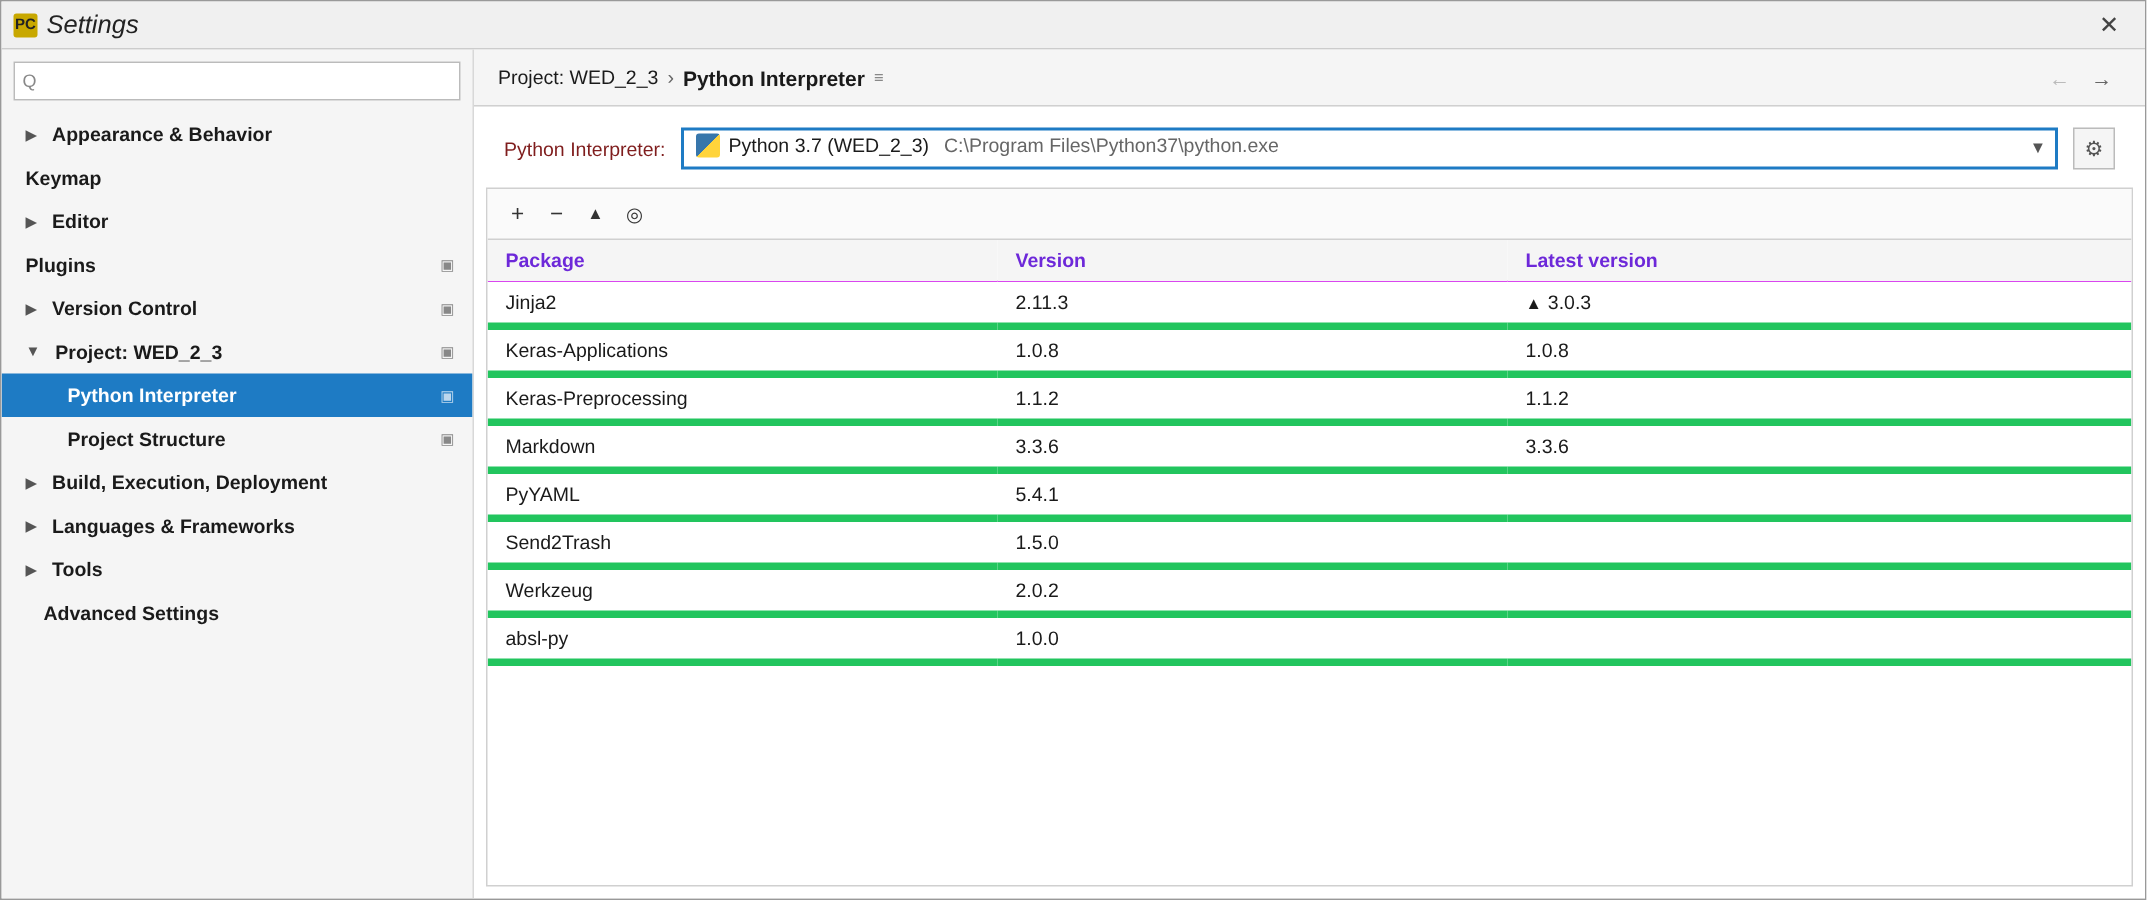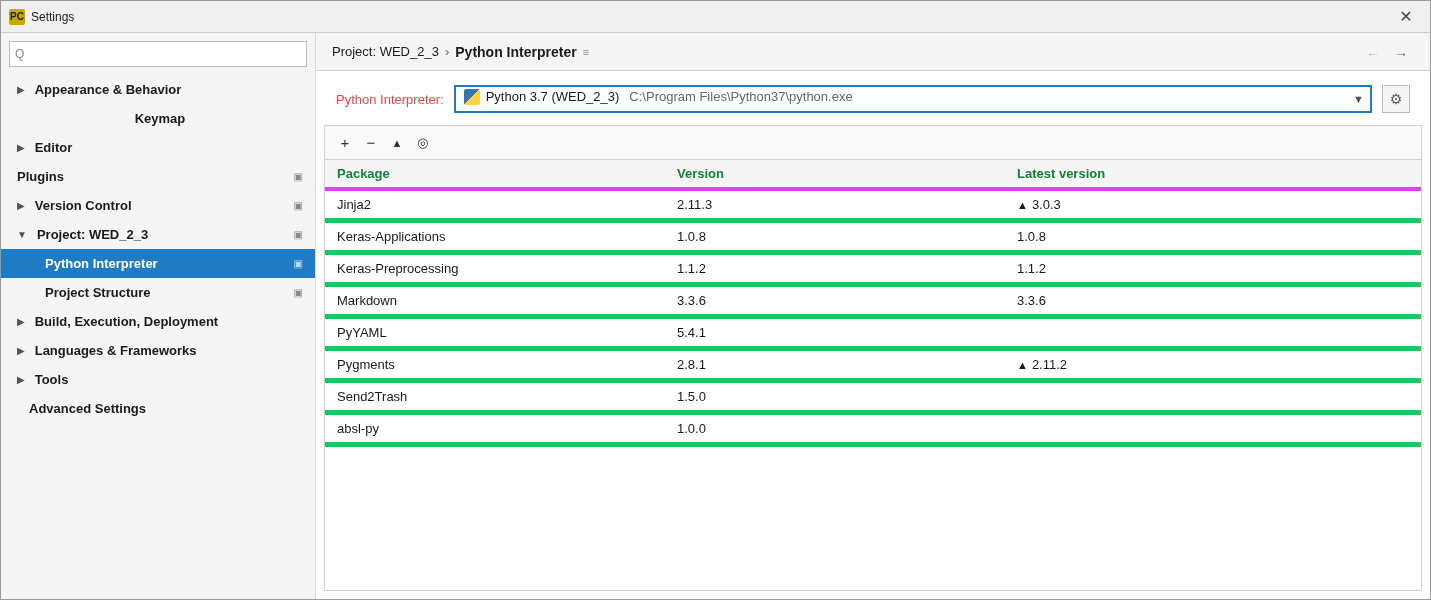--- a/index.html
+++ b/index.html
@@ -2,21 +2,21 @@
 <html><head>
   <meta charset="utf-8">
   <style>
     * { box-sizing: border-box; margin: 0; padding: 0; }
     body { font-family: 'Segoe UI', Arial, sans-serif; font-size: 13px; background: #f0f0f0; color: #1a1a1a; width: 1431px; height: 600px; overflow: hidden; }
     
     .window { width: 1431px; height: 600px; background: #f5f5f5; display: flex; flex-direction: column; border: 1px solid #999; }
     
     .titlebar { height: 32px; background: #f0f0f0; border-bottom: 1px solid #ccc; display: flex; align-items: center; padding: 0 8px; flex-shrink: 0; }
     .titlebar-icon { width: 16px; height: 16px; margin-right: 6px; background: #c8a800; border-radius: 2px; display: flex; align-items: center; justify-content: center; font-size: 10px; font-weight: bold; color: #222; flex-shrink: 0; }
-    .titlebar-title { font-size: 12px; color: #222; flex: 1; }
+    .titlebar-title { font-size: 17px; color: #222; flex: 1; font-style: italic; }
     .titlebar-close { width: 32px; height: 32px; display: flex; align-items: center; justify-content: center; cursor: pointer; font-size: 16px; color: #444; }
     
     .content { display: flex; flex: 1; overflow: hidden; }
     
     
     .sidebar { width: 315px; background: #f5f5f5; border-right: 1px solid #d8d8d8; display: flex; flex-direction: column; overflow-y: auto; flex-shrink: 0; }
     
     .search-box { margin: 8px 8px; position: relative; }
     .search-input { width: 100%; height: 26px; border: 1px solid #bbb; background: white; padding: 2px 8px 2px 24px; font-size: 12px; color: #666; outline: none; border-radius: 0; }
     .search-icon-inner { position: absolute; left: 6px; top: 50%; transform: translateY(-50%); color: #888; font-size: 12px; }
@@ -38,38 +38,38 @@
     .breadcrumb-item { color: #1a1a1a; font-size: 13px; }
     .breadcrumb-item.active { font-weight: 700; font-size: 14px; }
     .breadcrumb-sep { color: #666; font-size: 13px; }
     .breadcrumb-icon { font-size: 11px; color: #888; cursor: pointer; }
     .header-nav { display: flex; gap: 2px; }
     .nav-btn { width: 26px; height: 24px; border: none; background: none; cursor: pointer; display: flex; align-items: center; justify-content: center; color: #666; font-size: 14px; border-radius: 2px; }
     .nav-btn.disabled { color: #bbb; cursor: default; }
     
     
     .interpreter-row { display: flex; align-items: center; padding: 14px 20px 12px; gap: 10px; flex-shrink: 0; }
-    .interpreter-label { font-size: 13px; color: #ef4444; white-space: nowrap; }
+    .interpreter-label { font-size: 13px; color: #7f1d1d; white-space: nowrap; }
     .interpreter-select-wrap { flex: 1; position: relative; }
     .interpreter-select-display { width: 100%; height: 28px; border: 2px solid #1e7bc4; background: white; padding: 2px 30px 2px 8px; font-size: 13px; color: #1a1a1a; display: flex; gap: 6px; cursor: pointer; position: relative; }
     .interpreter-select-display .python-icon { width: 16px; height: 16px; background: linear-gradient(135deg, #3776ab 50%, #ffd43b 50%); border-radius: 2px; flex-shrink: 0; }
     .interpreter-chevron { position: absolute; right: 6px; top: 50%; transform: translateY(-50%); color: #555; font-size: 11px; pointer-events: none; }
     .interpreter-gear { width: 28px; height: 28px; border: 1px solid #bbb; background: #f5f5f5; display: flex; align-items: center; justify-content: center; cursor: pointer; color: #555; font-size: 14px; flex-shrink: 0; }
     
     
     .packages-panel { flex: 1; display: flex; flex-direction: column; border: 1px solid #d0d0d0; margin: 0 8px 8px; overflow: hidden; }
     
     .toolbar { height: 34px; border-bottom: 1px solid #d0d0d0; display: flex; align-items: center; padding: 0 8px; gap: 2px; background: #fafafa; flex-shrink: 0; }
     .tool-btn { width: 24px; height: 24px; border: none; background: none; cursor: pointer; display: flex; align-items: center; justify-content: center; color: #333; font-size: 15px; border-radius: 2px; }
     
     
     .table-wrap { flex: 1; overflow-y: auto; overflow-x: hidden; }
     table { width: 100%; border-collapse: collapse; }
     thead tr { background: #f5f5f5; }
-    th { text-align: left; padding: 6px 12px; font-weight: 600; font-size: 13px; color: #15803d; border-bottom: 4px solid #d946ef; position: sticky; top: 0; background: #f5f5f5; z-index: 1; }
+    th { text-align: left; padding: 6px 12px; font-weight: 600; font-size: 13px; color: #6d28d9; border-bottom: 1px solid #d946ef; position: sticky; top: 0; background: #f5f5f5; z-index: 1; }
     th:first-child { width: 340px; }
     th:nth-child(2) { width: 340px; }
     td { padding: 6px 12px; font-size: 13px; color: #1a1a1a; border-bottom: 5px solid #22c55e; }
     
     
     .table-wrap::-webkit-scrollbar { width: 8px; }
     .table-wrap::-webkit-scrollbar-track { background: #f0f0f0; }
     .table-wrap::-webkit-scrollbar-thumb { background: #bbb; border-radius: 4px; }
     .sidebar::-webkit-scrollbar { width: 6px; }
     .sidebar::-webkit-scrollbar-track { background: #f5f5f5; }
@@ -99,21 +99,21 @@
 
       <div>
 
         <div class="nav-item" style="padding-left:16px;">
           <div style="display:flex;align-items:center;gap:4px;">
             <span class="chevron">▶</span>
             <span class="nav-item-label bold">Appearance &amp; Behavior</span>
           </div>
         </div>
 
-        <div class="nav-item" style="padding-left:16px;justify-content:center;">
+        <div class="nav-item" style="padding-left:16px;">
           <span class="nav-item-label">Keymap</span>
         </div>
 
         <div class="nav-item" style="padding-left:16px;">
           <div style="display:flex;align-items:center;gap:4px;">
             <span class="chevron">▶</span>
             <span class="nav-item-label bold">Editor</span>
           </div>
         </div>
 
@@ -243,27 +243,27 @@
                   <td>Markdown</td>
                   <td>3.3.6</td>
                   <td>3.3.6</td>
                 </tr>
                 <tr>
                   <td>PyYAML</td>
                   <td>5.4.1</td>
                   <td></td>
                 </tr>
                 <tr>
-                  <td>Pygments</td>
-                  <td>2.8.1</td>
-                  <td><span style="color:#1a1a1a;margin-right:4px;font-size:11px;">▲</span>2.11.2</td>
-                </tr>
-                <tr>
                   <td>Send2Trash</td>
                   <td>1.5.0</td>
+                  <td></td>
+                </tr>
+                <tr>
+                  <td>Werkzeug</td>
+                  <td>2.0.2</td>
                   <td></td>
                 </tr>
                 <tr>
                   <td>absl-py</td>
                   <td>1.0.0</td>
                   <td></td>
                 </tr>
               </tbody>
           </table>
         </div>

